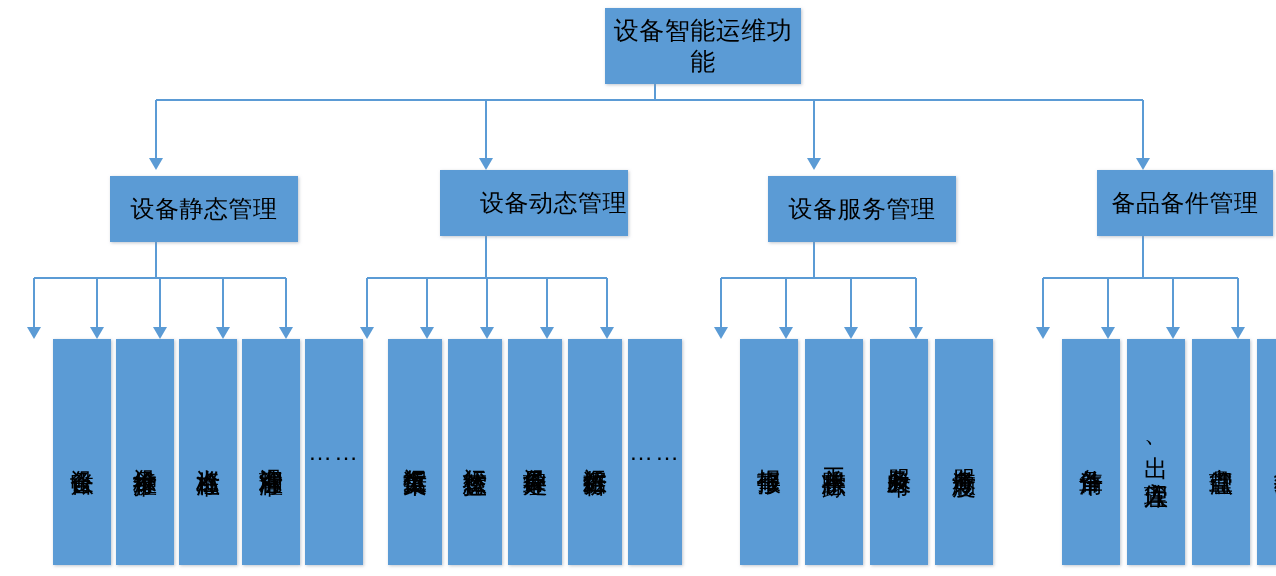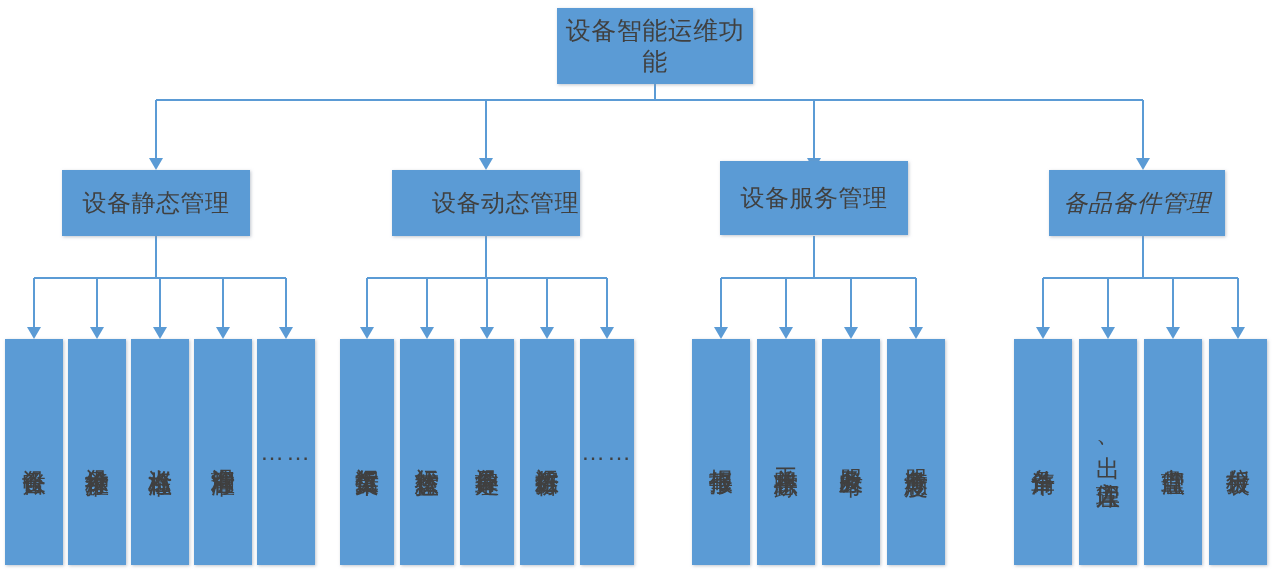--- a/index.html
+++ b/index.html
@@ -23,27 +23,28 @@
     top: 0;
     width: 1276px;
     height: 576px;
     pointer-events: none;
   }
   .node {
     position: absolute;
     box-sizing: border-box;
     background: #5B9BD5;
     border: 1px solid #5B9BD5;
-    color: #404040;
+    color: #000000;
     display: flex;
     align-items: center;
     justify-content: center;
     text-align: center;
     box-shadow: 1px 1px 3px rgba(140,150,165,0.55);
     z-index: 2;
+    margin-left: 48px;
   }
   .node-root {
     font-size: 25px;
     line-height: 31px;
     letter-spacing: 0.5px;
   }
   .node-l2 {
     font-size: 24px;
     line-height: 30px;
     letter-spacing: 0.5px;
@@ -132,30 +133,30 @@
       <line x1="1173" y1="278" x2="1173" y2="328" stroke="#5B9BD5" stroke-width="1.6" shape-rendering="crispEdges"></line>
       <path d="M1166,327 L1180,327 L1173,339 Z" fill="#5B9BD5"></path>
       <line x1="1238" y1="278" x2="1238" y2="328" stroke="#5B9BD5" stroke-width="1.6" shape-rendering="crispEdges"></line>
       <path d="M1231,327 L1245,327 L1238,339 Z" fill="#5B9BD5"></path>
     </svg>
 
   <div class="node node-root" style="left:557px; top:8px; width:196px; height:76px;">
     <span>设备智能运维功能</span>
   </div>
 
-  <div class="node node-l2" style="left:62px; top:170px; width:188px; height:66px;">
+  <div class="node node-l2" style="left:62px; top:176px; width:188px; height:66px;">
     <span>设备静态管理</span>
   </div>
   <div class="node node-l2" style="left:392px; top:170px; width:188px; height:66px;justify-content:flex-end;">
     <span>设备动态管理</span>
   </div>
-  <div class="node node-l2" style="left:720px; top:161px; width:188px; height:74px;">
+  <div class="node node-l2" style="left:720px; top:176px; width:188px; height:66px;">
     <span>设备服务管理</span>
   </div>
-  <div class="node node-l2" style="left:1049px; top:170px; width:176px; height:66px;font-style:italic;">
+  <div class="node node-l2" style="left:1049px; top:170px; width:176px; height:66px;">
     <span>备品备件管理</span>
   </div>
 
   <div class="node node-leaf" style="left:5px; top:339px; width:58px; height:226px;">
     <span class="leaf-text">设备台账</span>
   </div>
   <div class="node node-leaf" style="left:68px; top:339px; width:58px; height:226px;">
     <span class="leaf-text">设备维护标准</span>
   </div>
   <div class="node node-leaf" style="left:131px; top:339px; width:58px; height:226px;">

